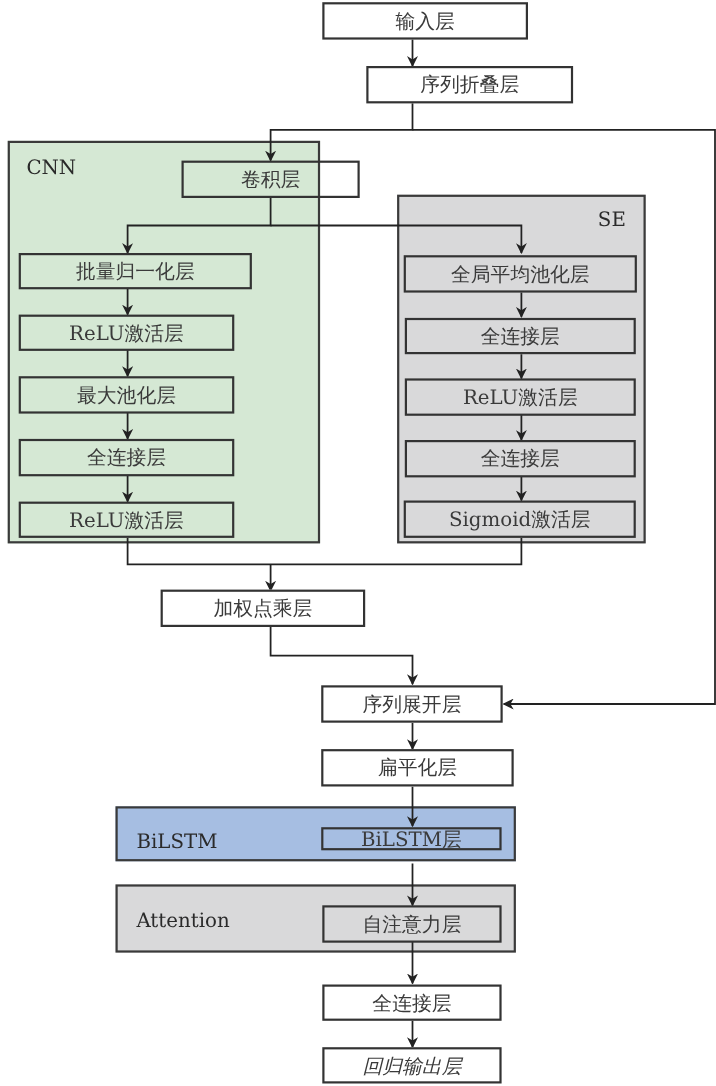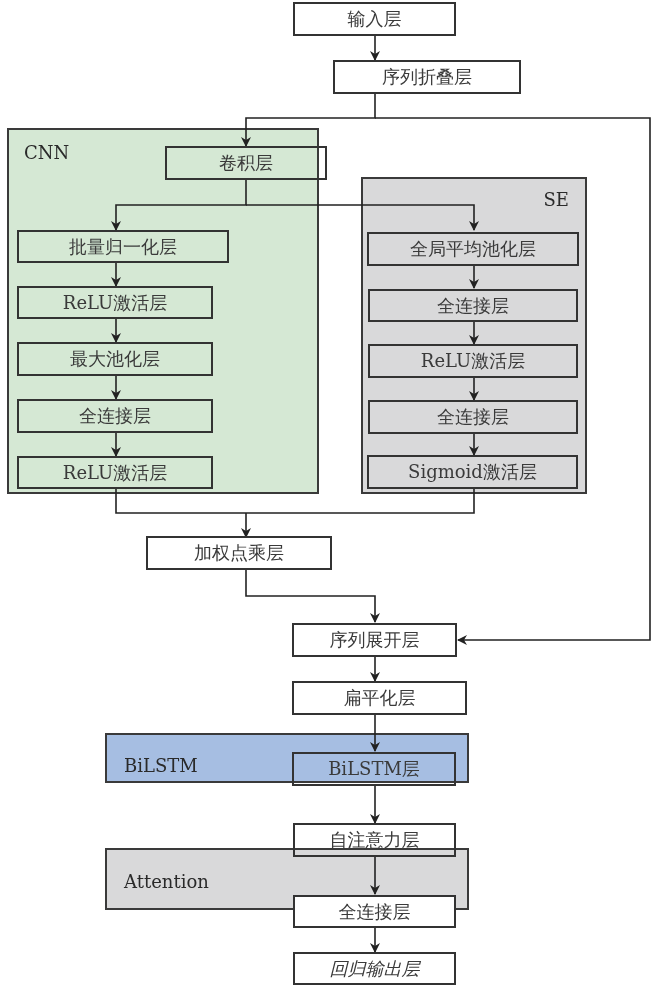--- a/index.html
+++ b/index.html
@@ -1,22 +1,22 @@
 <!DOCTYPE html>
 <html><head>
 <meta charset="utf-8">
 <style>
   html, body { margin:0; padding:0; background:#ffffff; }
   body { width:651px; height:987px; position:relative; overflow:hidden;
          font-family:"DejaVu Serif","Liberation Serif",serif; color:#2a2a2a; }
   .group { position:absolute; border:2px solid #3a3a3a; box-sizing:border-box; }
-  .g-cnn { left:7px; top:128px; width:312px; height:366px; background:#d5e8d4;padding-left:13px; }
+  .g-cnn { left:7px; top:128px; width:284px; height:366px; background:#d5e8d4;padding-left:13px; }
   .g-se { left:361px; top:177px; width:226px; height:317px; background:#d9d9da; }
   .g-bilstm { left:105px; top:733px; width:364px; height:50px; background:#a6bee2; }
-  .g-attn { left:105px; top:804px; width:364px; height:62px; background:#d9d9da;margin-top:44px; }
+  .g-attn { left:105px; top:804px; width:364px; height:62px; background:#d9d9da; }
   .glabel { position:absolute; font-size:18px; color:#2a2a2a; }
   .box { position:absolute; border:2px solid #333; box-sizing:border-box;
          display:flex; align-items:center; justify-content:center;
          font-size:18px; color:#3a3a3a; white-space:nowrap; }
   .box.w { background:#ffffff; }
   .box.t { background:transparent; }
   svg.lines { position:absolute; left:0; top:0; width:651px; height:987px; pointer-events:none; }
 </style>
 </head>
 <body>
@@ -58,37 +58,37 @@
     <path d="M246,513 L246,537" marker-end="url(#ah)"></path>
     <path d="M246,569 L246,596 L375,596 L375,622" marker-end="url(#ah)"></path>
     <path d="M375,657 L375,681" marker-end="url(#ah)"></path>
     <path d="M375,715 L375,751" marker-end="url(#ah)"></path>
     <path d="M375,785 L375,823" marker-end="url(#ah)"></path>
     <path d="M375,856 L375,894" marker-end="url(#ah)"></path>
     <path d="M375,927 L375,952" marker-end="url(#ah)"></path>
   </g>
 </svg>
 
-<div class="box w" style="left:293px;top:2px;width:163px;height:34px;">输入层</div>
+<div class="box w" style="left:293px;top:2px;width:187px;height:34px;">输入层</div>
 <div class="box w" style="left:293px;top:60px;width:188px;height:34px;margin-left:40px;">序列折叠层</div>
 
 <div class="box t" style="left:165px;top:146px;width:162px;height:34px;">卷积层</div>
 <div class="box t" style="left:17px;top:230px;width:212px;height:33px;">批量归一化层</div>
 <div class="box t" style="left:17px;top:286px;width:196px;height:33px;">ReLU激活层</div>
 <div class="box t" style="left:17px;top:342px;width:196px;height:34px;">最大池化层</div>
 <div class="box t" style="left:17px;top:399px;width:196px;height:34px;">全连接层</div>
 <div class="box t" style="left:17px;top:456px;width:196px;height:33px;">ReLU激活层</div>
 
 <div class="box t" style="left:367px;top:232px;width:212px;height:34px;">全局平均池化层</div>
 <div class="box t" style="left:368px;top:289px;width:210px;height:33px;">全连接层</div>
 <div class="box t" style="left:368px;top:344px;width:210px;height:34px;">ReLU激活层</div>
 <div class="box t" style="left:368px;top:400px;width:210px;height:34px;">全连接层</div>
 <div class="box t" style="left:367px;top:455px;width:211px;height:34px;">Sigmoid激活层</div>
 
 <div class="box w" style="left:146px;top:536px;width:186px;height:34px;">加权点乘层</div>
 <div class="box w" style="left:292px;top:623px;width:165px;height:34px;">序列展开层</div>
 <div class="box w" style="left:292px;top:681px;width:175px;height:34px;">扁平化层</div>
 
-<div class="box t" style="left:292px;top:752px;width:164px;height:34px;">BiLSTM层</div>
+<div class="box t" style="left:292px;top:752px;width:164px;height:21px;">BiLSTM层</div>
 <div class="box t" style="left:293px;top:823px;width:163px;height:34px;">自注意力层</div>
 
 <div class="box w" style="left:293px;top:895px;width:163px;height:33px;">全连接层</div>
 <div class="box w" style="left:293px;top:952px;width:163px;height:33px;font-style:italic;">回归输出层</div>
 
 </body></html>

